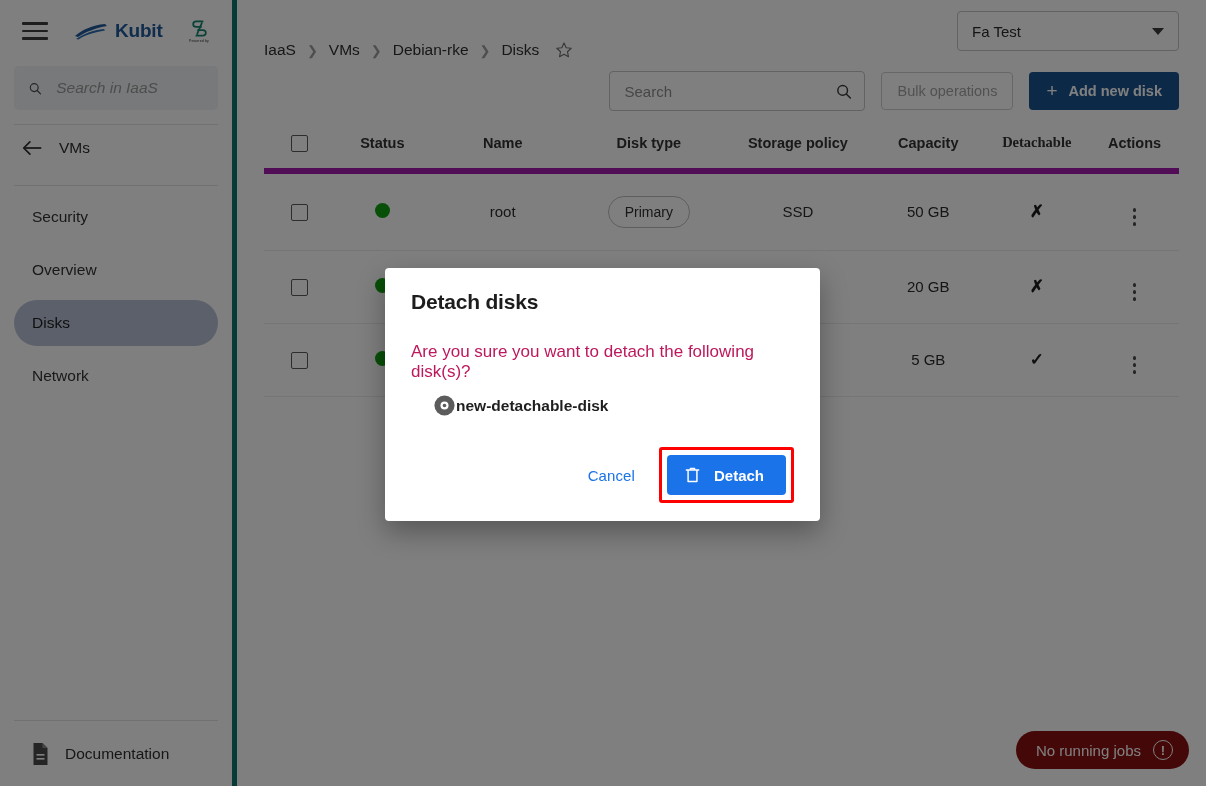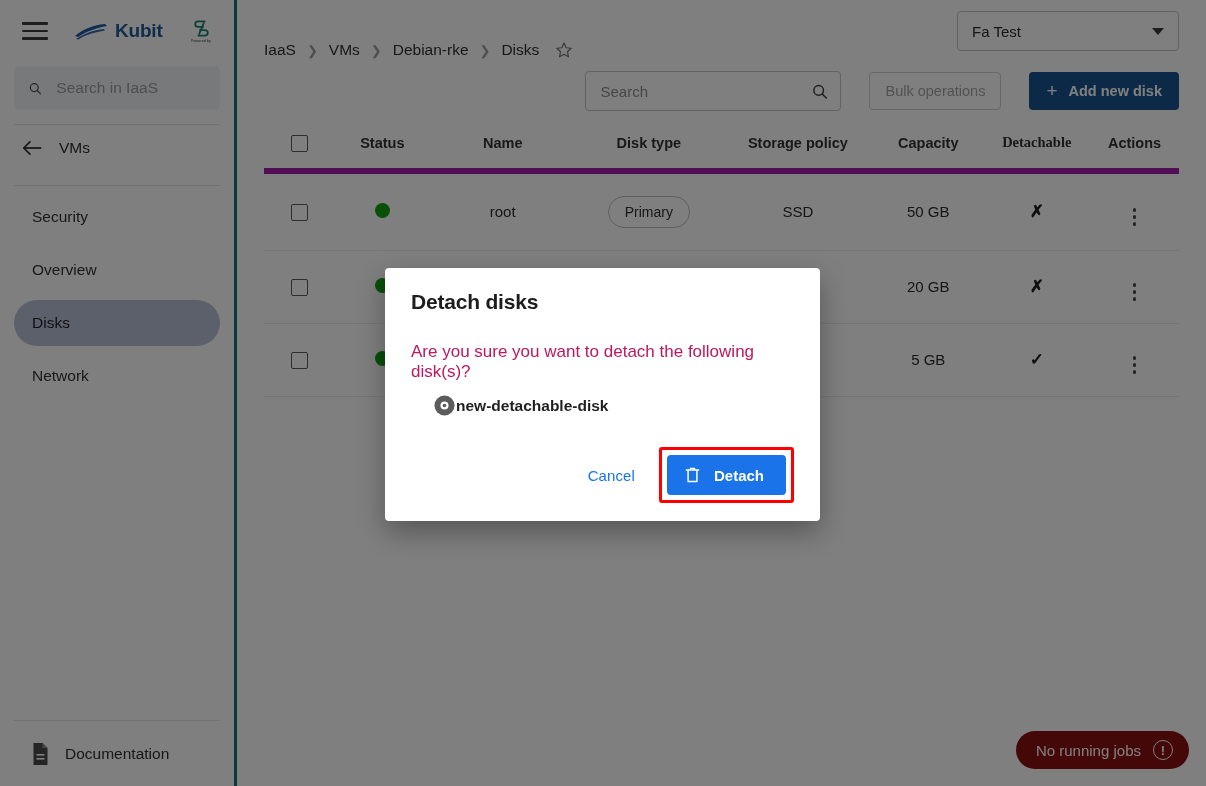--- a/index.html
+++ b/index.html
@@ -18,21 +18,21 @@
     height: 786px;
     display: flex;
     background: #ffffff;
   }
 
   
   .sidebar {
     width: 237px;
     height: 786px;
     background: #ffffff;
-    border-right: 3px solid #0f766e;
+    border-right: 5px solid #0f766e;
     display: flex;
     flex-direction: column;
     position: relative;
     flex: 0 0 237px;
   }
 
   .sidebar-top {
     height: 62px;
     display: flex;
     align-items: center;
@@ -101,20 +101,21 @@
     gap: 14px;
   }
   .sidebar-search input {
     border: none;
     background: transparent;
     outline: none;
     font-family: "Liberation Sans", sans-serif;
     font-size: 15.5px;
     color: #4d7c0f;
     width: 100%;
+    font-style: italic;
   }
   .sidebar-search input::placeholder { color: #9a9a9a; }
 
   .sidebar-divider {
     height: 1px;
     background: #e3e3e3;
     margin: 14px 14px 0 14px;
   }
 
   .back-row {
@@ -219,21 +220,21 @@
     border-left: 6px solid transparent;
     border-right: 6px solid transparent;
     border-top: 7px solid #3a3a3a;
   }
 
   .toolbar {
     height: 58px;
     display: flex;
     align-items: center;
     justify-content: flex-end;
-    gap: 28px;
+    gap: 16px;
     padding: 0 27px;
     flex: 0 0 58px;
   }
 
   .search-box {
     width: 256px;
     height: 40px;
     border: 1px solid #c4c4c4;
     border-radius: 4px;
     display: flex;

